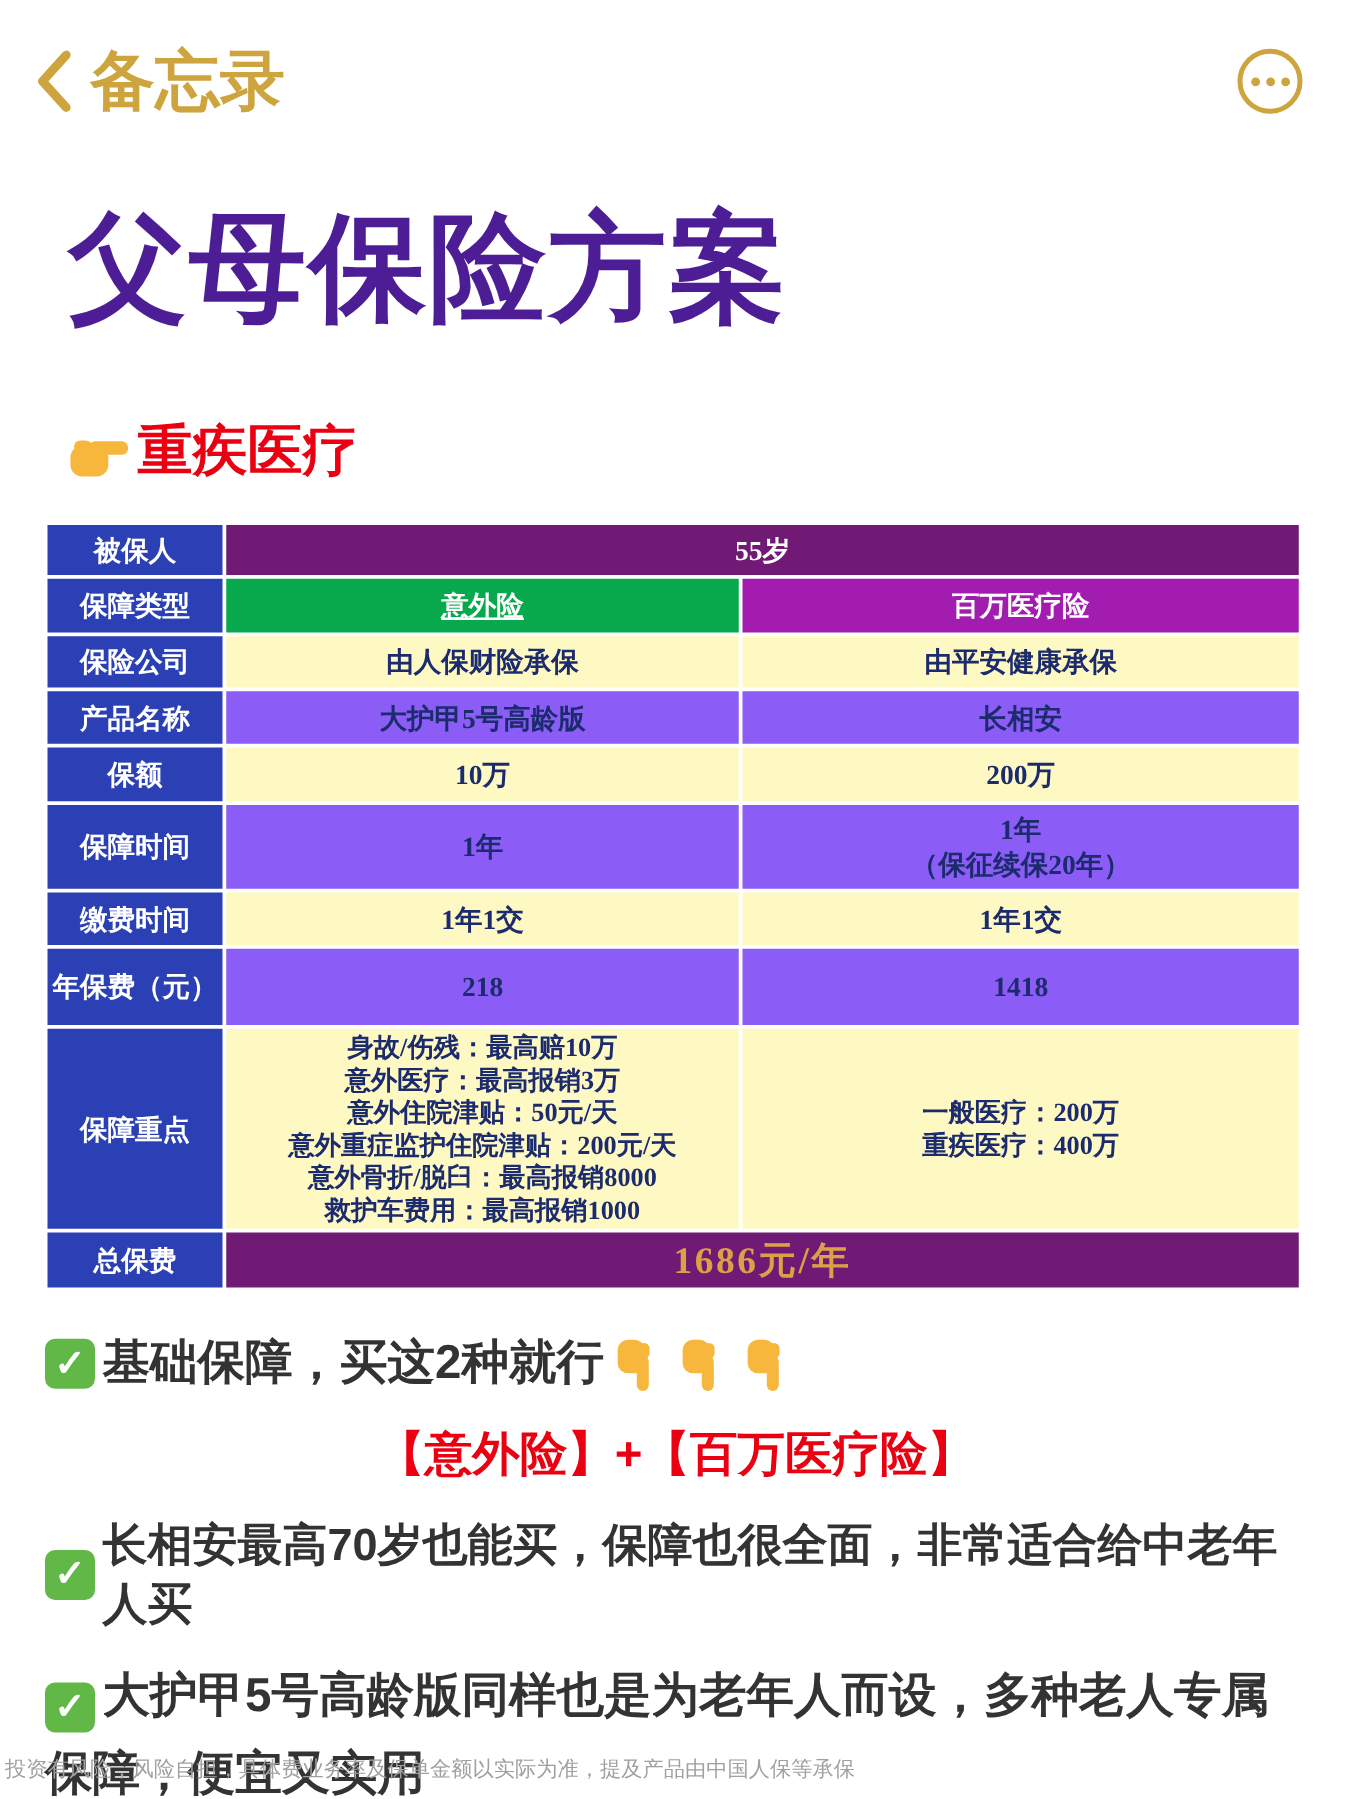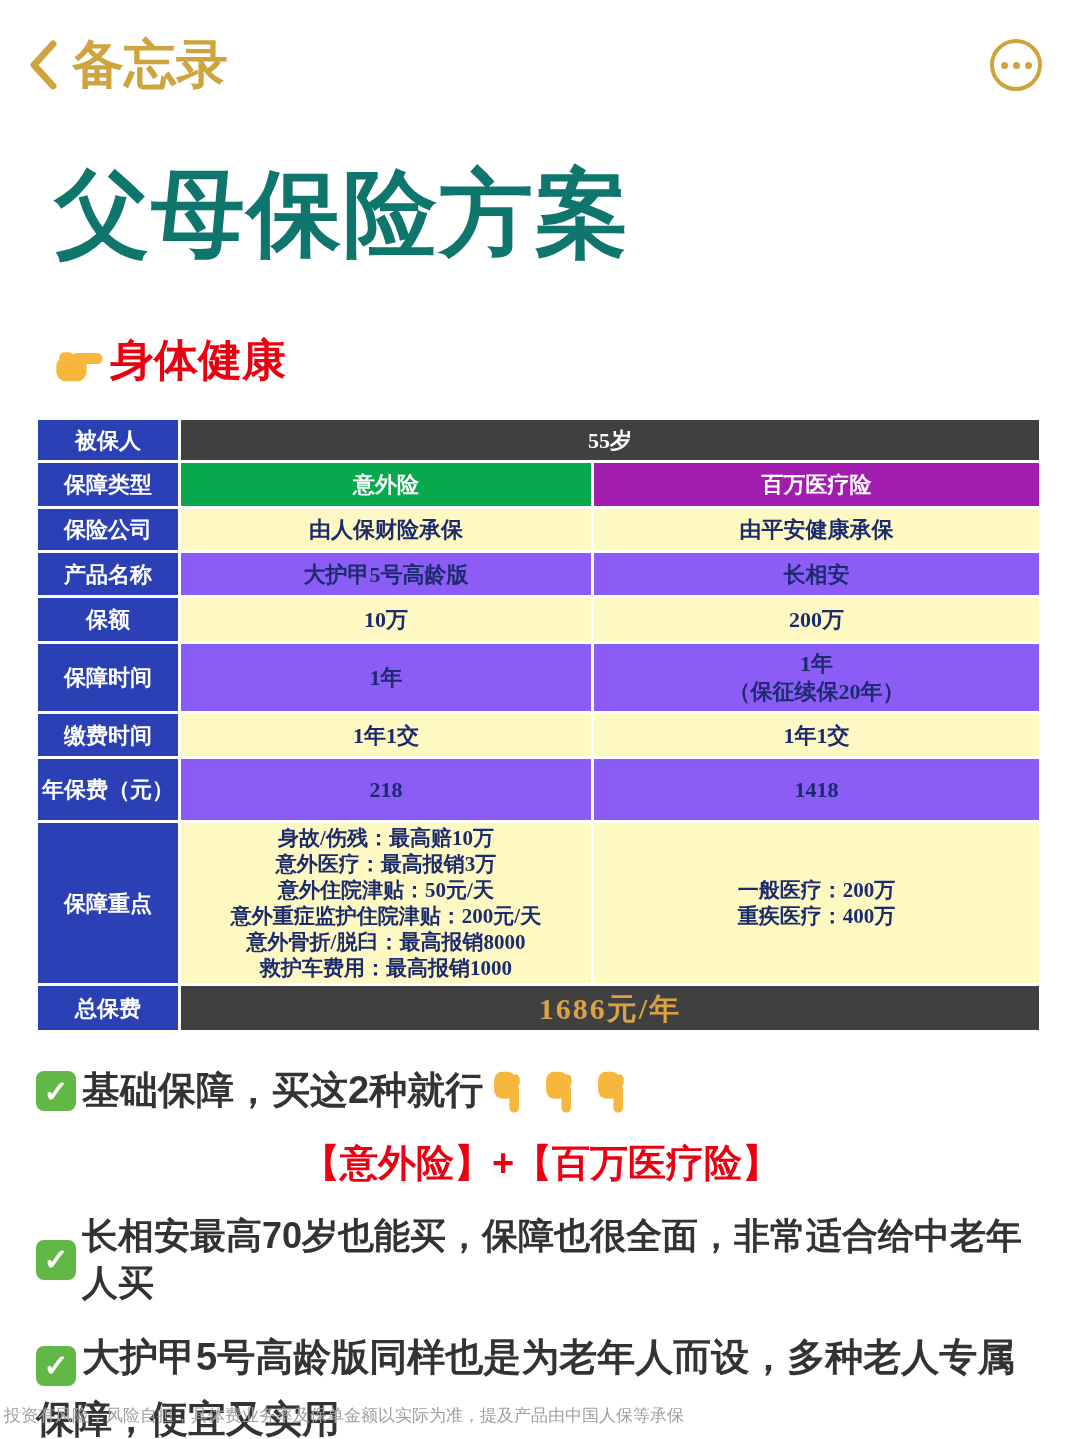--- a/index.html
+++ b/index.html
@@ -9,40 +9,40 @@
     position:relative;overflow:hidden;
   }
   
   .navbar{display:flex;justify-content:space-between;align-items:center;padding:30px 38px 0 28px;}
   .back{display:flex;align-items:center;gap:14px;color:#cda43e;cursor:pointer;}
   .back-label{font-size:52px;font-weight:700;color:#cda43e;}
   .more-btn{width:52px;height:52px;border:4px solid #cda43e;border-radius:50%;
     display:flex;align-items:center;justify-content:center;gap:5px;box-sizing:border-box;cursor:pointer;}
   .more-btn i{width:7px;height:7px;border-radius:50%;background:#cda43e;display:block;}
   
-  .note-title{margin:62px 0 0 55px;font-size:94px;font-weight:900;color:#0f766e;letter-spacing:2px;line-height:1.1;}
+  .note-title{margin:62px 0 0 55px;font-size:94px;font-weight:900;color:#4c1d95;letter-spacing:2px;line-height:1.1;}
   
   .section-heading{margin:66px 0 0 52px;display:flex;align-items:center;gap:6px;}
   .section-heading .txt{font-size:44px;font-weight:900;color:#ea0010;}
   .hand{display:inline-block;vertical-align:middle;}
   .hand.down{transform:rotate(90deg);}
   
   .ins-table{
     margin:30px 38px 0 38px;width:1004px;
     display:grid;
     grid-template-columns:140px 410px 445px;
     grid-template-rows:40px 43px 41px 42px 43px 67px 42px 61px 160px 44px;
     gap:3px;background:#ffffff;
     font-family:"Liberation Serif",serif;
   }
   .cell{display:flex;flex-direction:column;align-items:center;justify-content:center;
     font-size:22px;font-weight:700;color:#1b2b6d;text-align:left;line-height:1.25;}
   .lbl{background:#2a40b4;color:#ffffff;}
-  .blue{background:#404040;color:#ffffff;}
-  .green{background:#07a94c;color:#ffffff;}
+  .blue{background:#701a75;color:#ffffff;}
+  .green{background:#07a94c;color:#ffffff;text-decoration:underline;}
   .orange{background:#a21caf;color:#ffffff;}
   .lightblue{background:#fef9c3;}
   .white{background:#8b5cf6;}
   .span2{grid-column:2 / span 2;}
   .hl-lines{font-size:21px;line-height:26px;}
   .total-val{color:#d9a246;font-size:30px;letter-spacing:2px;}
   
   .comments{margin:36px 34px 0 36px;color:#333333;}
   .c-line{display:flex;align-items:center;gap:6px;font-size:38px;font-weight:700;line-height:1.3;}
   .check{width:40px;height:40px;background:#62b846;border-radius:8px;color:#ffffff;
@@ -71,21 +71,21 @@
 </header>
 
 <h1 class="note-title">父母保险方案</h1>
 
 <div class="section-heading">
   <svg class="hand" width="52" height="52" viewBox="0 0 72 72">
     <rect x="6" y="30" width="42" height="34" rx="13" fill="#f6b73c"></rect>
     <rect x="10" y="24" width="20" height="14" rx="7" fill="#f6b73c"></rect>
     <rect x="26" y="25" width="44" height="15" rx="7.5" fill="#f6b73c"></rect>
   </svg>
-  <span class="txt">身体健康</span>
+  <span class="txt">重疾医疗</span>
 </div>
 
 <div class="ins-table">
 
   <div class="cell lbl">被保人</div>
   <div class="cell blue span2">55岁</div>
 
   <div class="cell lbl">保障类型</div>
   <div class="cell green">意外险</div>
   <div class="cell orange">百万医疗险</div>

